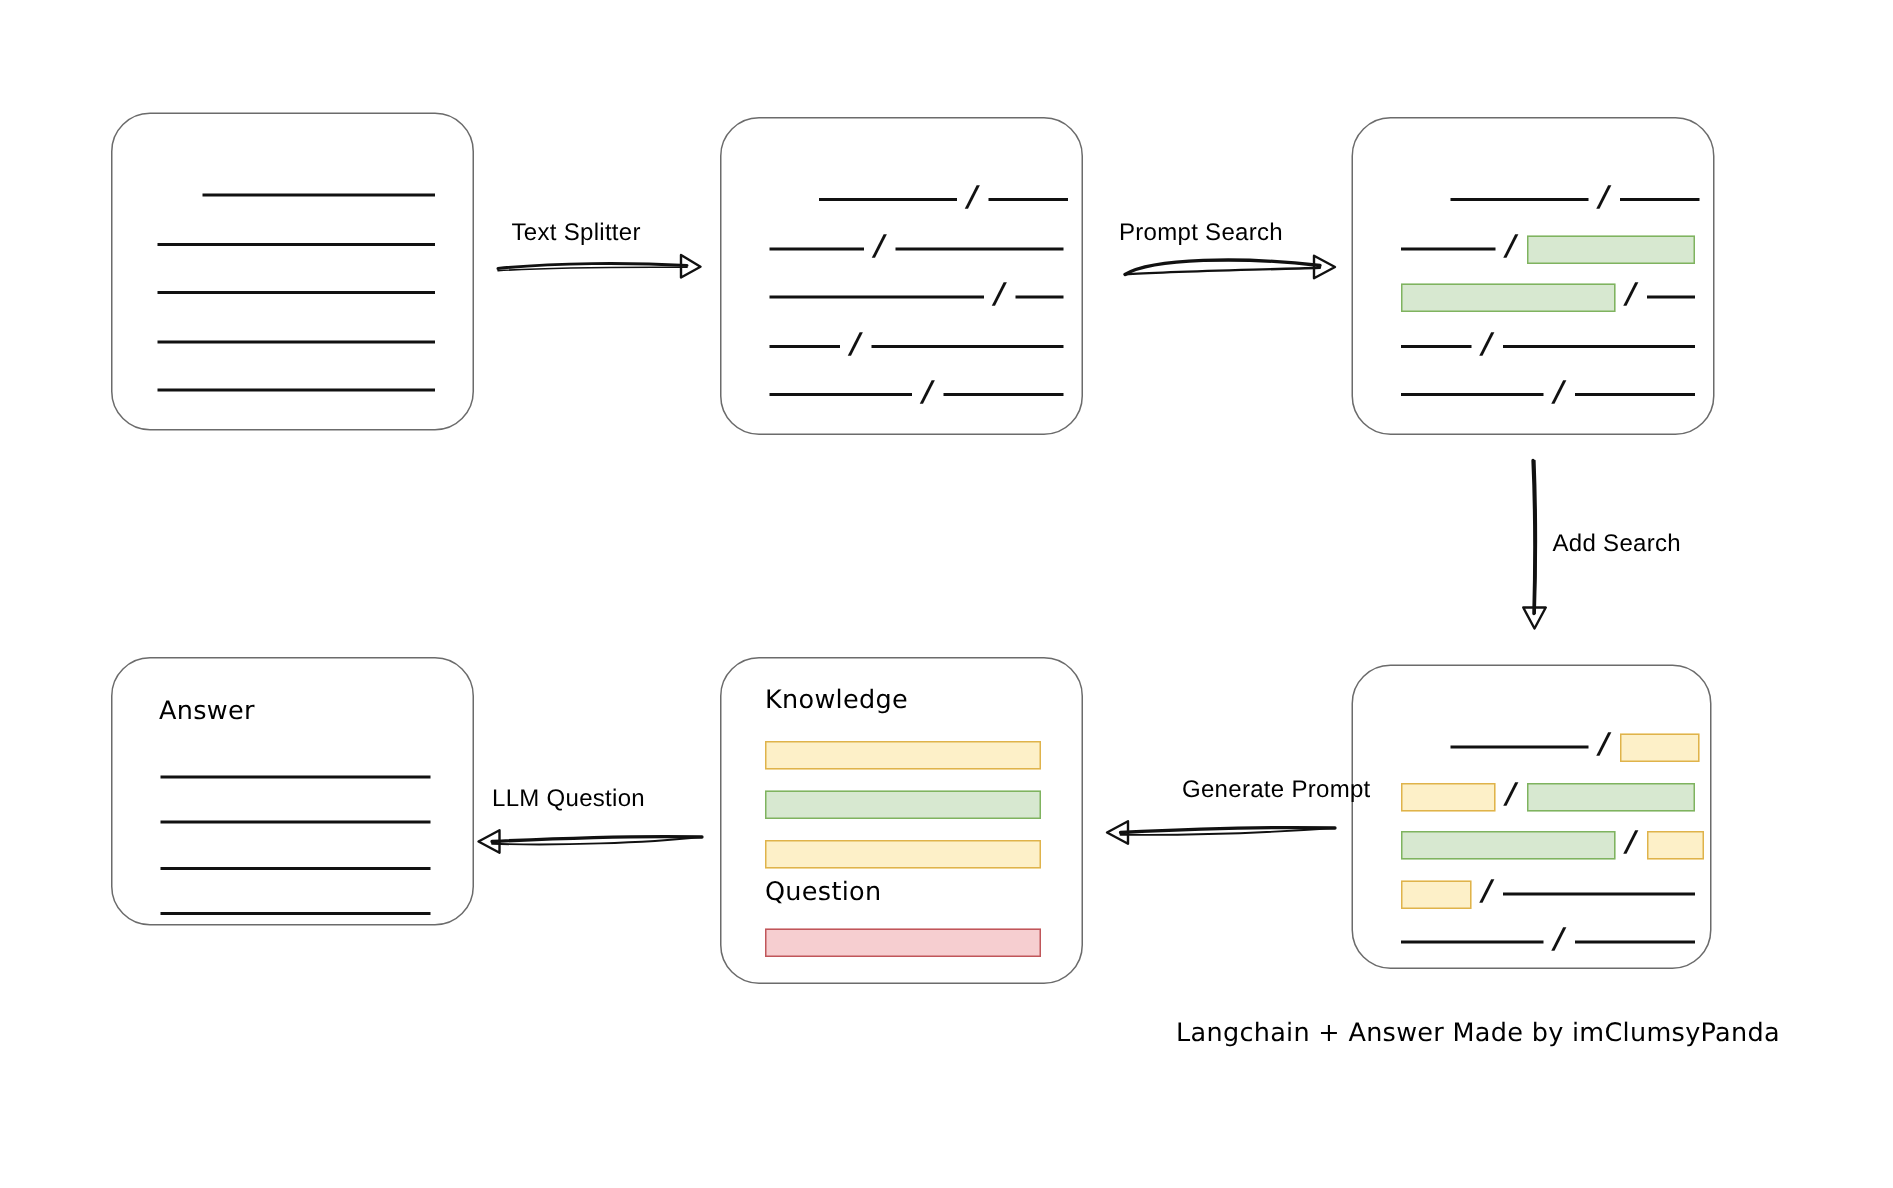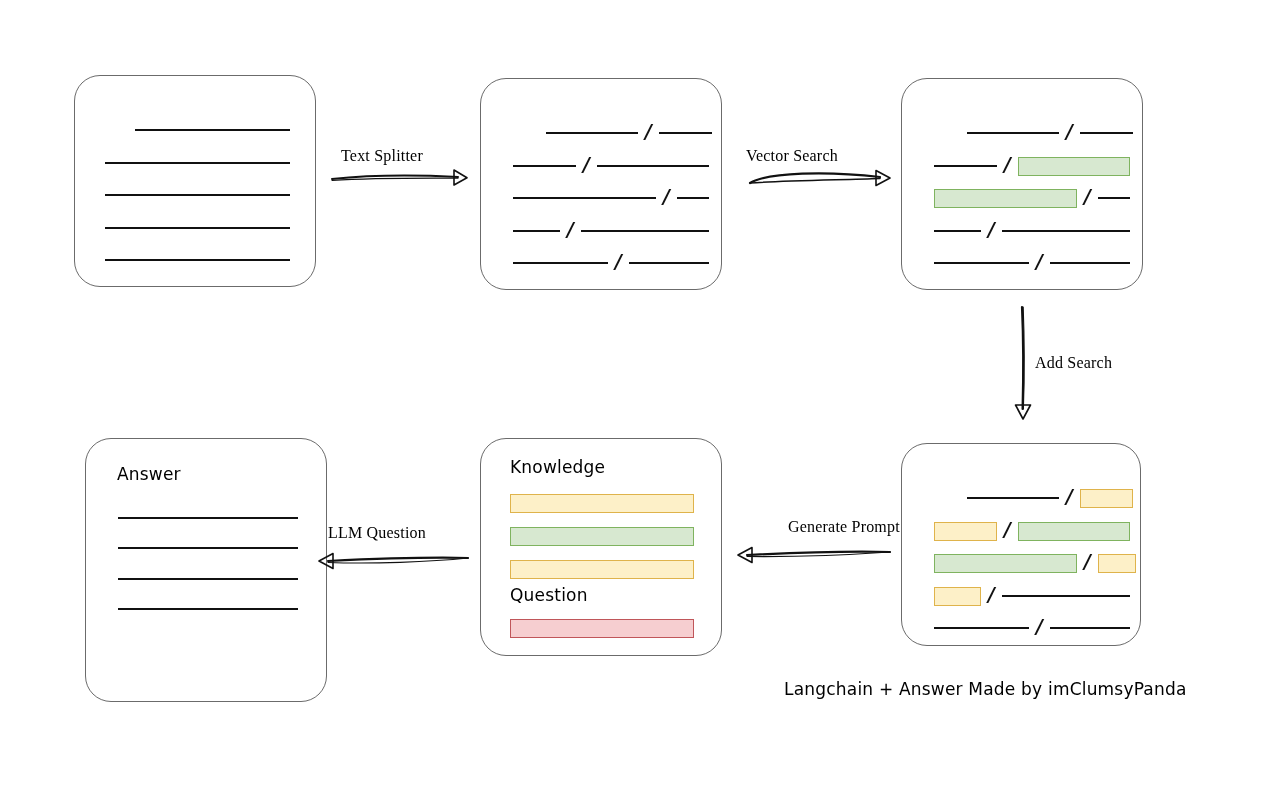--- a/index.html
+++ b/index.html
@@ -102,21 +102,21 @@
   
   .rule {
     position: absolute;
     height: 2.2px;
     background: #111111;
   }
 
   
   .arrow-label {
     position: absolute;
-    font-family: Liberation Serif, serif;
+    font-family: Liberation Sans, sans-serif;
     font-size: 16px;
     color: #000;
     white-space: nowrap;
     letter-spacing: 0.2px;
   }
 
   .arrow-svg {
     position: absolute;
     overflow: visible;
   }
@@ -281,36 +281,36 @@
 
     <div class="bar yellow" style="left:29px; top:55px; width:184px;"></div>
     <div class="bar green" style="left:29px; top:88px; width:184px;"></div>
     <div class="bar yellow" style="left:29px; top:121px; width:184px;"></div>
 
     <div class="card-heading" style="left:29px; top:146px;">Question</div>
 
     <div class="bar red" style="left:29px; top:180px; width:184px;"></div>
   </div>
 
-  <div class="card" style="left:85px; top:438px; width:242px; height:264px;text-align:center;">
+  <div class="card" style="left:74px; top:438px; width:242px; height:179px;text-align:center;">
     <div class="card-heading" style="left:31px; top:25px;">Answer</div>
     <div class="rule" style="left:32px; top:78px; width:180px;"></div>
     <div class="rule" style="left:32px; top:108px; width:180px;"></div>
     <div class="rule" style="left:32px; top:139px; width:180px;"></div>
     <div class="rule" style="left:32px; top:169px; width:180px;"></div>
   </div>
 
   <div class="arrow-label" style="left:341px; top:147px;">Text Splitter</div>
   <svg class="arrow-svg" style="left:330px; top:165px;" width="140" height="28" viewBox="0 0 140 28">
     <path d="M2,14 C40,10 90,10 128,12" stroke="#111" stroke-width="2" fill="none" stroke-linecap="round"></path>
     <path d="M2,15.5 C40,13 90,13 128,13.2" stroke="#111" stroke-width="1.1" fill="none" stroke-linecap="round"></path>
     <path d="M124,5 L137,12.8 L124,20 Z" stroke="#111" stroke-width="1.6" fill="none" stroke-linejoin="round"></path>
   </svg>
 
-  <div class="arrow-label" style="left:746px; top:147px;">Vector Search</div>
+  <div class="arrow-label" style="left:746px; top:147px;">Prompt Search</div>
   <svg class="arrow-svg" style="left:748px; top:165px;" width="145" height="28" viewBox="0 0 145 28">
     <path d="M2,18 C20,7 80,6 132,12" stroke="#111" stroke-width="2.2" fill="none" stroke-linecap="round"></path>
     <path d="M2,18 C28,16 86,15 132,13.5" stroke="#111" stroke-width="1.6" fill="none" stroke-linecap="round"></path>
     <path d="M128,5.5 L142,13 L128,20.5 Z" stroke="#111" stroke-width="1.6" fill="none" stroke-linejoin="round"></path>
   </svg>
 
   <div class="arrow-label" style="left:1035px; top:354px;">Add Search</div>
   <svg class="arrow-svg" style="left:1010px; top:305px;" width="30" height="118" viewBox="0 0 30 118">
     <path d="M12,2 C13.6,38 13.4,74 12.6,104" stroke="#111" stroke-width="2.2" fill="none" stroke-linecap="round"></path>
     <path d="M13.2,2 C14.6,38 14.4,74 13.4,104" stroke="#111" stroke-width="1.1" fill="none" stroke-linecap="round"></path>

